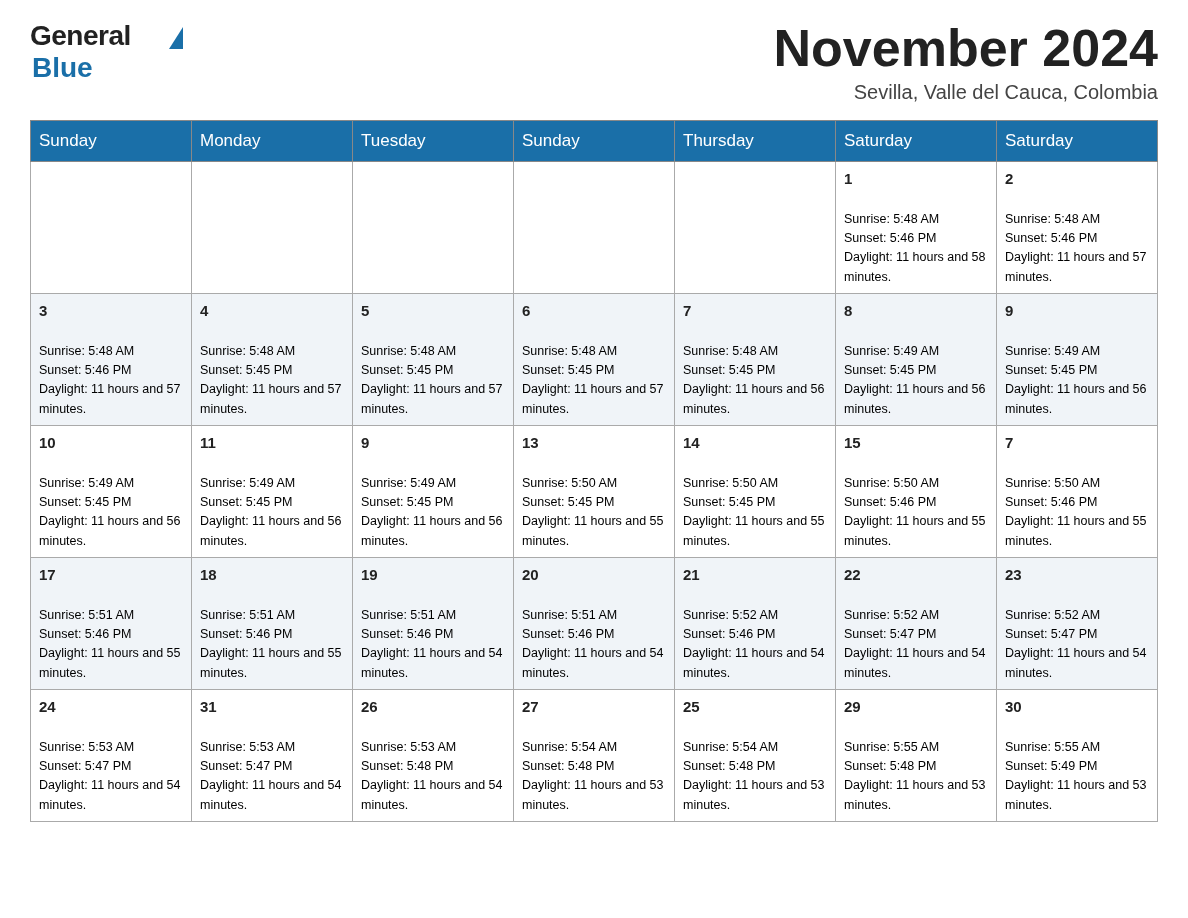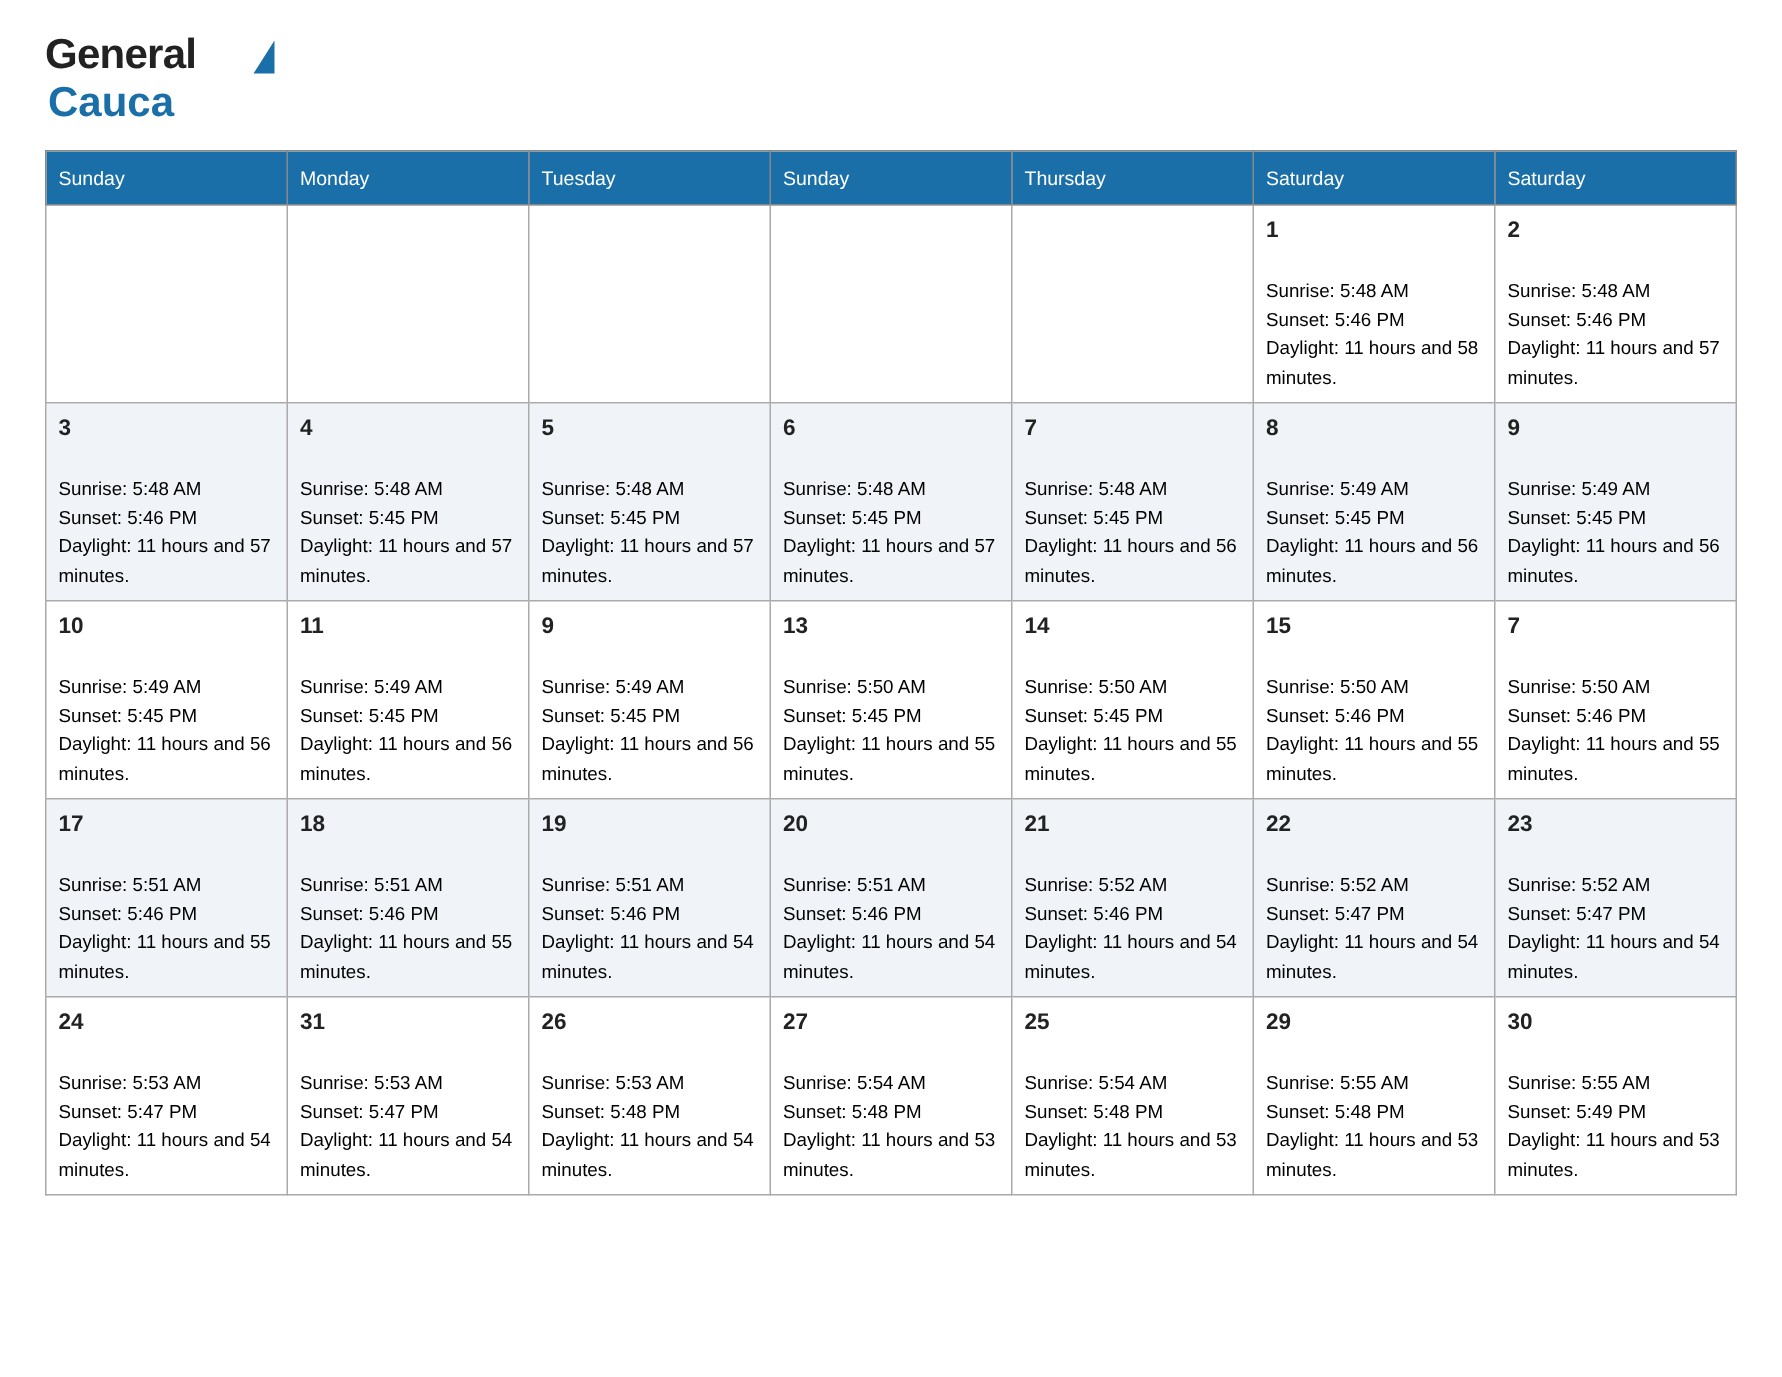--- a/index.html
+++ b/index.html
@@ -62,21 +62,21 @@
       margin-top: 4px;
     }
     .calendar {
       width: 100%;
       border-collapse: collapse;
       border: 1px solid #888;
     }
     .calendar th {
       background-color: #1a6fa8;
       color: #fff;
-      font-size: 13px;
+      font-size: 17px;
       font-weight: normal;
       padding: 10px 8px;
       text-align: left;
       border: 1px solid #888;
     }
     .calendar td {
       vertical-align: top;
       border: 1px solid #aaa;
       padding: 6px 8px;
       width: 14.28%;
@@ -113,21 +113,25 @@
   </style>
 </head>
 <body>
 
 <div class="header">
   <div class="logo">
     <div class="logo-top">
       <span class="logo-general">General</span>
       <div class="logo-triangle"></div>
     </div>
-    <span class="logo-blue">Cauca</span>
+    <span class="logo-blue">Blue</span>
+  </div>
+  <div class="title-block">
+    <div class="month-title">November 2024</div>
+    <div class="location">Sevilla, Valle del Cauca, Colombia</div>
   </div>
 </div>
 
 <table class="calendar">
   <thead>
     <tr>
     <th>Sunday</th>
         <th>Monday</th>
         <th>Tuesday</th>
         <th>Sunday</th>

